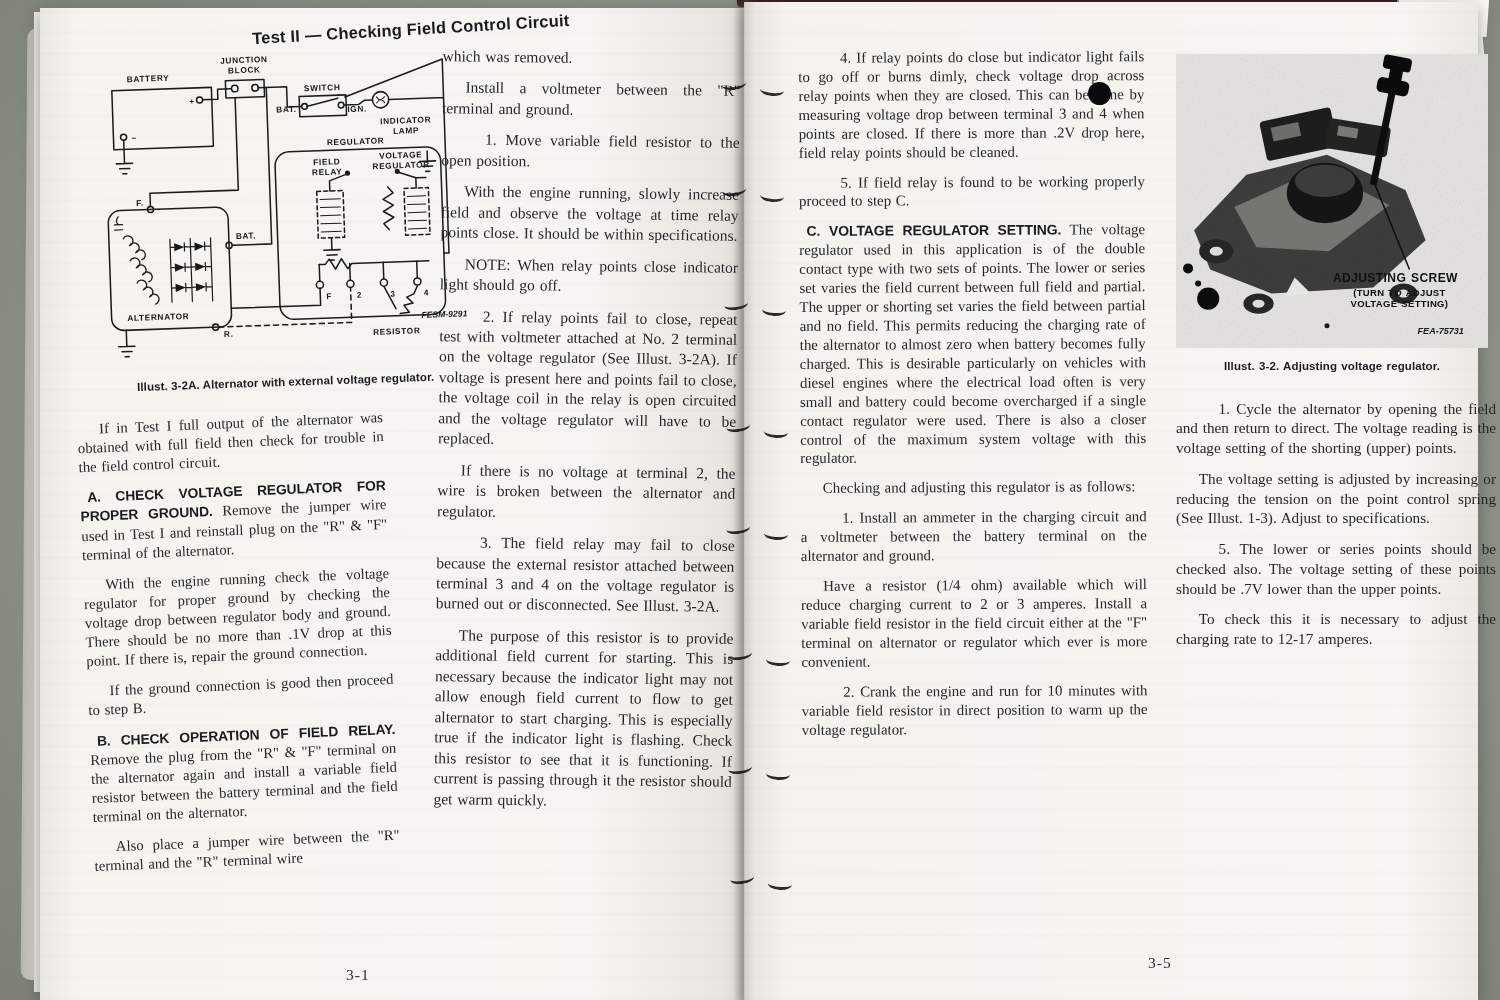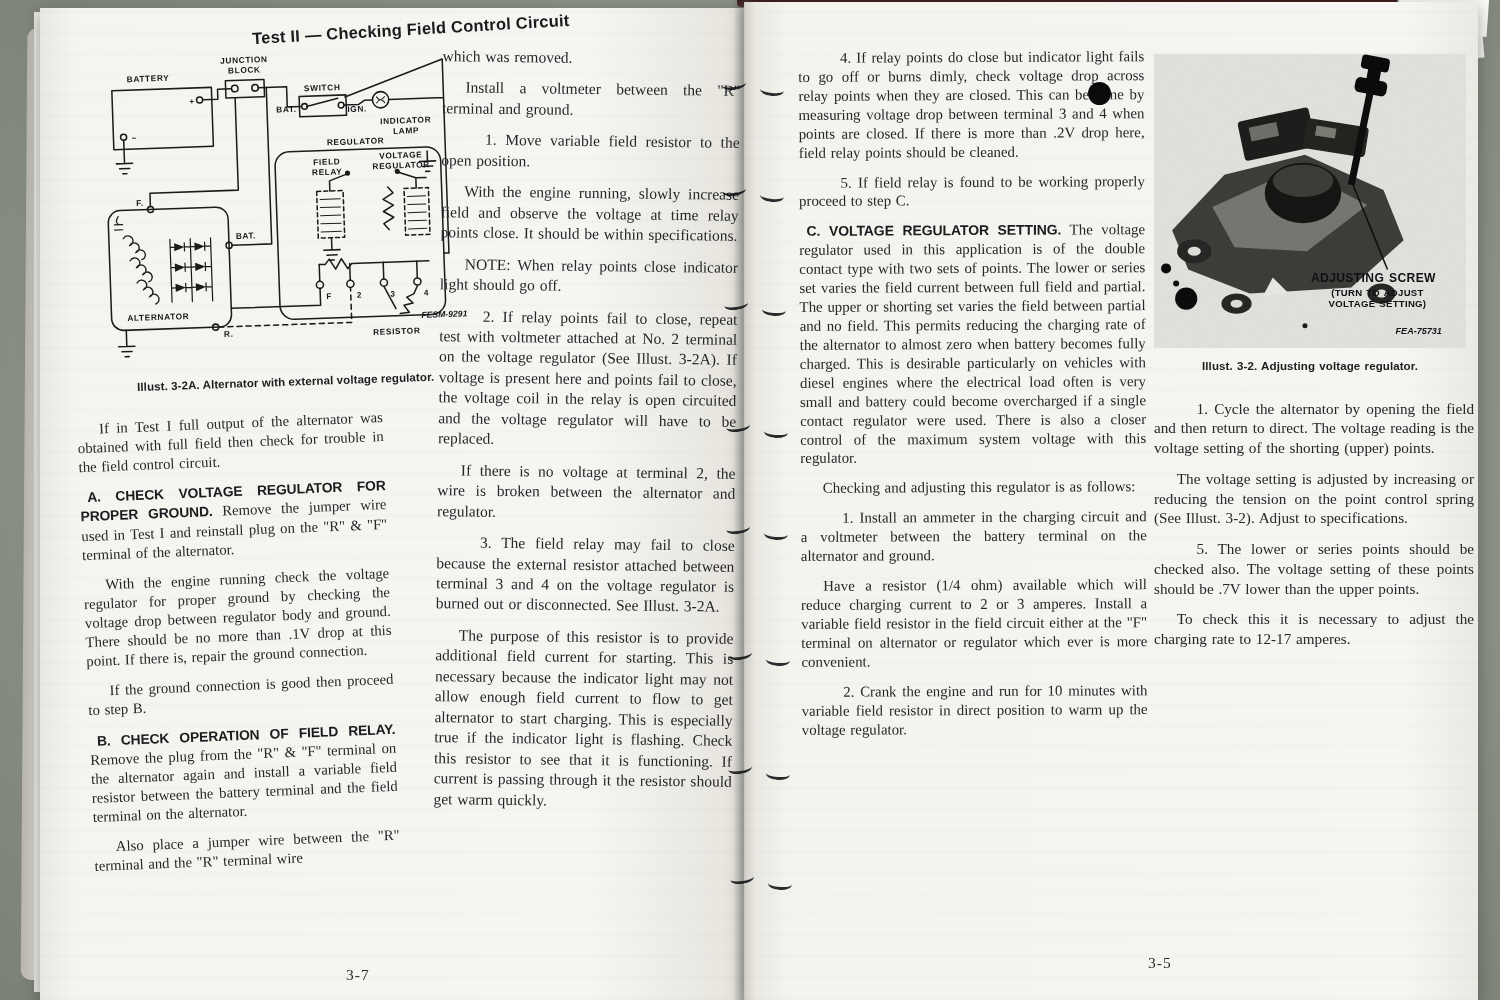--- a/index.html
+++ b/index.html
@@ -34,21 +34,21 @@
     font-family:"Liberation Sans", sans-serif;font-weight:700;font-size:16.5px;color:#1b1b1f;letter-spacing:.2px;white-space:nowrap;}
   
   .fig-left{position:absolute;left:52px;top:42px;width:376px;transform:rotate(-2deg);}
   .fig-caption{font-family:"Liberation Sans", sans-serif;font-weight:700;font-size:11.5px;color:#1d1d21;text-align:center;margin-top:6px;letter-spacing:.1px;}
   .photo-block{width:312px;}
   
   .col{position:absolute;color:#26262a;font-size:15.5px;line-height:1.32;text-align:justify;word-spacing:1px;}
   .col-l1{left:46px;top:406px;width:306px;transform:rotate(-2.3deg);font-size:14.7px;line-height:1.3;}
   .col-l2{left:398px;top:40px;width:298px;transform:rotate(.7deg);}
   .col-r1{left:56px;top:46px;width:346px;transform:rotate(-.3deg);font-size:14.9px;line-height:1.27;}
-  .col-r2{left:410px;top:52px;width:320px;}
+  .col-r2{left:432px;top:52px;width:320px;}
   .col-r2-text{margin-top:24px;color:#26262a;font-size:15.2px;line-height:1.3;text-align:justify;word-spacing:1px;}
   .para{margin:0 0 11px;}
   .para.plain{text-indent:1.5em;}
   .para.cont{text-indent:0;}
   .para.num{text-indent:2.8em;}
   .para.head{text-indent:.5em;}
   .para.note{text-indent:1.6em;}
   .run-head{font-family:"Liberation Sans", sans-serif;font-weight:700;font-size:.94em;letter-spacing:-.1px;color:#1b1b1f;}
   .note-label{}
   .page-num{position:absolute;font-size:15.5px;color:#2a2a2e;letter-spacing:1px;}
@@ -201,21 +201,21 @@
         <p class="para cont">which was removed.</p>
         <p class="para plain">Install a voltmeter between the "R" terminal and ground.</p>
         <p class="para num">1.  Move variable field resistor to the open position.</p>
         <p class="para plain">With the engine running, slowly increase field and observe the voltage at time relay points close.  It should be within specifications.</p>
         <p class="para note"><span class="note-label">NOTE</span>:  When relay points close indicator light should go off.</p>
         <p class="para num">2.  If relay points fail to close, repeat test with voltmeter attached at No. 2 terminal on the voltage regulator (See Illust. 3-2A). If voltage is present here and points fail to close, the voltage coil in the relay is open circuited and the voltage regulator will have to be replaced.</p>
         <p class="para plain">If there is no voltage at terminal 2, the wire is broken between the alternator and regulator.</p>
         <p class="para num">3.  The field relay may fail to close because the external resistor attached between terminal 3 and 4 on the voltage regulator is burned out or disconnected. See Illust. 3-2A.</p>
         <p class="para plain">The purpose of this resistor is to provide additional field current for starting.  This is necessary because the indicator light may not allow enough field current to flow to get alternator to start charging.  This is especially true if the indicator light is flashing.  Check this resistor to see that it is functioning. If current is passing through it the resistor should get warm quickly.</p>
       </div>
-    <div class="page-num pn-left">3-7</div>
+    <div class="page-num pn-left">3-1</div>
   </div>
 
   <div class="page page-right">
     <div class="col col-r1">
         <p class="para num">4.  If relay points do close but indicator light fails to go off or burns dimly, check voltage drop across relay points when they are closed.  This can be done by measuring voltage drop between terminal 3 and 4 when points are closed.  If there is more than .2V drop here, field relay points should be cleaned.</p>
         <p class="para num">5.  If field relay is found to be working properly proceed to step C.</p>
         <p class="para head"><span class="run-head">C. VOLTAGE REGULATOR SETTING.</span> The voltage regulator used in this application is of the double contact type with two sets of points.  The lower or series set varies the field current between full field and partial.  The upper or shorting set varies the field between partial and no field. This permits reducing the charging rate of the alternator to almost zero when battery becomes fully charged.  This is desirable particularly on vehicles with diesel engines where the electrical load often is very small and battery could become overcharged if a single contact regulator were used.  There is also a closer control of the maximum system voltage with this regulator.</p>
         <p class="para plain">Checking and adjusting this regulator is as follows:</p>
         <p class="para num">1.  Install an ammeter in the charging circuit and a voltmeter between the battery terminal on the alternator and ground.</p>
         <p class="para plain">Have a resistor (1/4 ohm) available which will reduce charging current to 2 or 3 amperes.  Install a variable field resistor in the field circuit either at the "F" terminal on alternator or regulator which ever is more convenient.</p>
@@ -275,21 +275,21 @@
 
           <text class="plab1" x="218" y="226" text-anchor="middle">ADJUSTING SCREW</text>
           <text class="plab2" x="222" y="240" text-anchor="middle">(TURN TO ADJUST</text>
           <text class="plab2" x="222" y="251" text-anchor="middle">VOLTAGE SETTING)</text>
           <text class="pcode" x="286" y="278" text-anchor="end">FEA-75731</text>
         </svg>
         <figcaption class="fig-caption">Illust. 3-2.  Adjusting voltage regulator.</figcaption>
       </figure>
       <div class="col-r2-text">
           <p class="para num">1.  Cycle the alternator by opening the field and then return to direct. The voltage reading is the voltage setting of the shorting (upper) points.</p>
-          <p class="para plain">The voltage setting is adjusted by increasing or reducing the tension on the point control spring (See Illust. 3-2). Adjust to specifications.</p>
+          <p class="para plain">The voltage setting is adjusted by increasing or reducing the tension on the point control spring (See Illust. 1-3). Adjust to specifications.</p>
           <p class="para num">5.  The lower or series points should be checked also.  The voltage setting of these points should be .7V lower than the upper points.</p>
           <p class="para plain">To check this it is necessary to adjust the charging rate to 12-17 amperes.</p>
         </div>
     </div>
 
     <div class="ink-dot"></div>
     <div class="page-num pn-right">3-5</div>
   </div>
 
   <div class="spine"></div>

